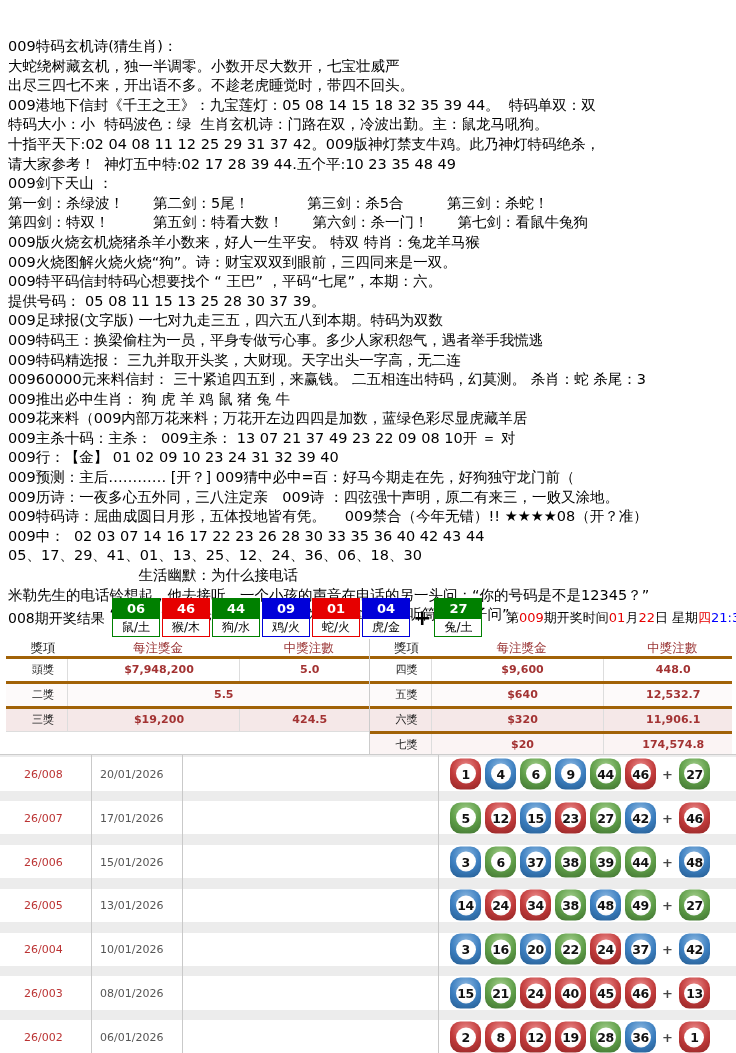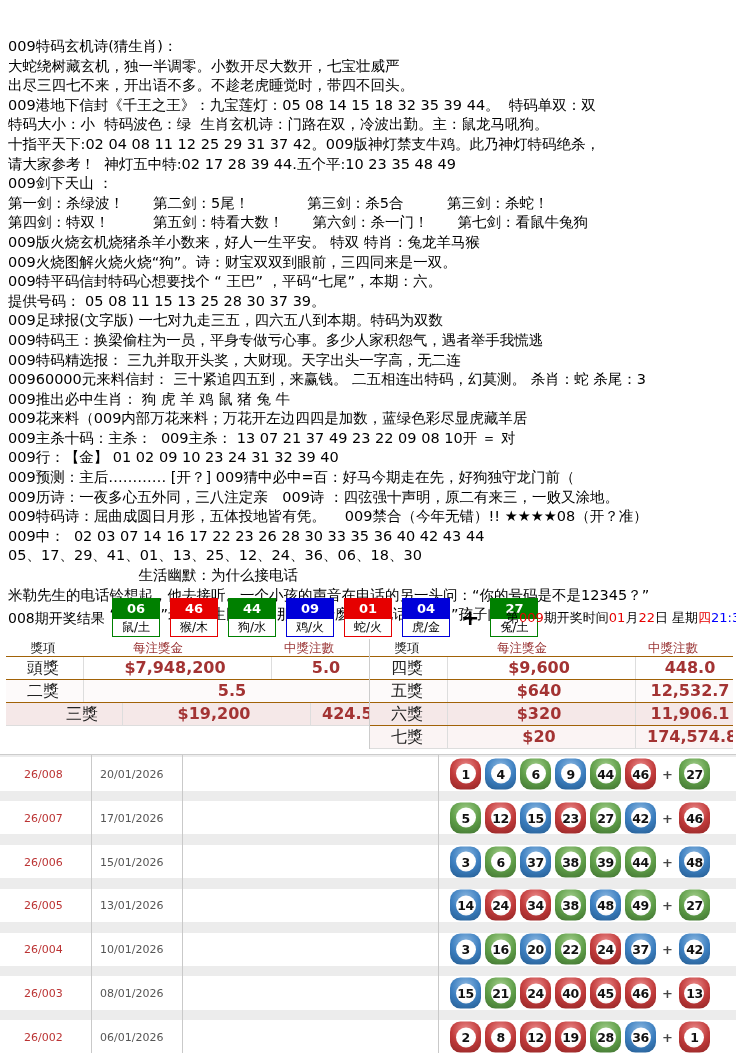--- a/index.html
+++ b/index.html
@@ -4,36 +4,36 @@
 <style>
   html,body{margin:0;padding:0;}
   body{width:736px;height:1053px;position:relative;overflow:hidden;background:#fff;
        font-family:"DejaVu Sans",sans-serif;color:#000;}
   
   .top-text{position:absolute;top:5px;left:8px;right:0;font-size:14.5px;line-height:19.6px;white-space:pre;margin-top:32px;}
   .tline{height:19.6px;overflow:hidden;}
   
   .results-bar{position:absolute;top:597px;left:0;width:736px;height:43px;}
   .results-label{position:absolute;left:8px;top:13px;font-size:14px;}
-  .drawn-numbers{position:absolute;left:112px;top:1px;display:flex;align-items:center;gap:10px;}
+  .drawn-numbers{position:absolute;left:112px;top:1px;display:flex;align-items:center;gap:2px;}
   .rbox{width:46px;text-align:center;border:1px solid #000;}
   .rbox-num{height:20px;line-height:20px;font-size:13px;font-weight:bold;color:#fff;}
   .rbox-zod{height:17px;line-height:17px;font-size:12px;background:#fff;color:#000;}
   .rb-green{border-color:#008000}.rb-green .rbox-num{background:#008000}
   .rb-red{border-color:#e60000}.rb-red .rbox-num{background:#e60000}
   .rb-blue{border-color:#0000d9}.rb-blue .rbox-num{background:#0000d9}
   .plus-big{font-size:22px;font-weight:bold;margin:0 1px;}
   .next-draw{position:absolute;left:506px;top:12px;font-size:13px;white-space:nowrap;letter-spacing:0;}
   .c-black{color:#000}.c-red{color:#e60000}.c-blue{color:#0000ff}
   
   .prize-tables{position:absolute;top:639px;left:6px;width:726px;display:flex;}
   .ptable{width:363px;text-align:center;}
   .ptable.right{border-left:1px solid #ccc;}
   .phead{display:flex;height:17px;line-height:17px;font-size:12.5px;color:#993333;}
-  .prow{display:flex;height:22px;line-height:22px;font-size:16px;border-top:1px solid #a16207;gap:16px;}
+  .prow{display:flex;height:22px;line-height:22px;font-size:11px;border-top:3px solid #a16207;}
   .ptable .prow:last-child{border-bottom:1px solid #ddd;}
   .pc{overflow:hidden;white-space:nowrap;}
   .pl{width:48px;padding-left:13px;color:#222;}
   .pa{width:160px;padding-left:11px;border-left:1px solid #ddd;color:#a33333;font-weight:bold;}
   .pn{flex:1;padding-left:11px;border-left:1px solid #ddd;color:#a33333;font-weight:bold;}
   .phead .pa,.phead .pn{border-left:none;color:#993333;font-weight:normal;}
   
   .history{position:absolute;top:754px;left:0;width:736px;bottom:0;background:#ececec;border-top:1px solid #ccc;}
   .divline{position:absolute;top:0;bottom:0;width:1px;background:#c9c9c9;z-index:3;}
   .dl1{left:91px}.dl2{left:182px}.dl3{left:438px}
@@ -102,21 +102,21 @@
     <div>
         <div class="prow" style="background: rgb(255, 255, 255);">
           <span class="pc pl">頭獎</span>
           <span class="pc pa">$7,948,200</span>
           <span class="pc pn">5.0</span>
         </div>
         <div class="prow" style="background: rgb(253, 250, 250);">
           <span class="pc pl">二獎</span>
           <span class="pc pn">5.5</span>
         </div>
-        <div class="prow" style="background: rgb(245, 232, 232); padding-left: 39px;">
+        <div class="prow" style="background: rgb(245, 232, 232);">
           <span class="pc pl">三獎</span>
           <span class="pc pa">$19,200</span>
           <span class="pc pn">424.5</span>
         </div>
       </div>
   </div>
   <div class="ptable right">
     <div class="phead">
       <span class="pc pl">獎項</span>
       <span class="pc pa">每注獎金</span>

